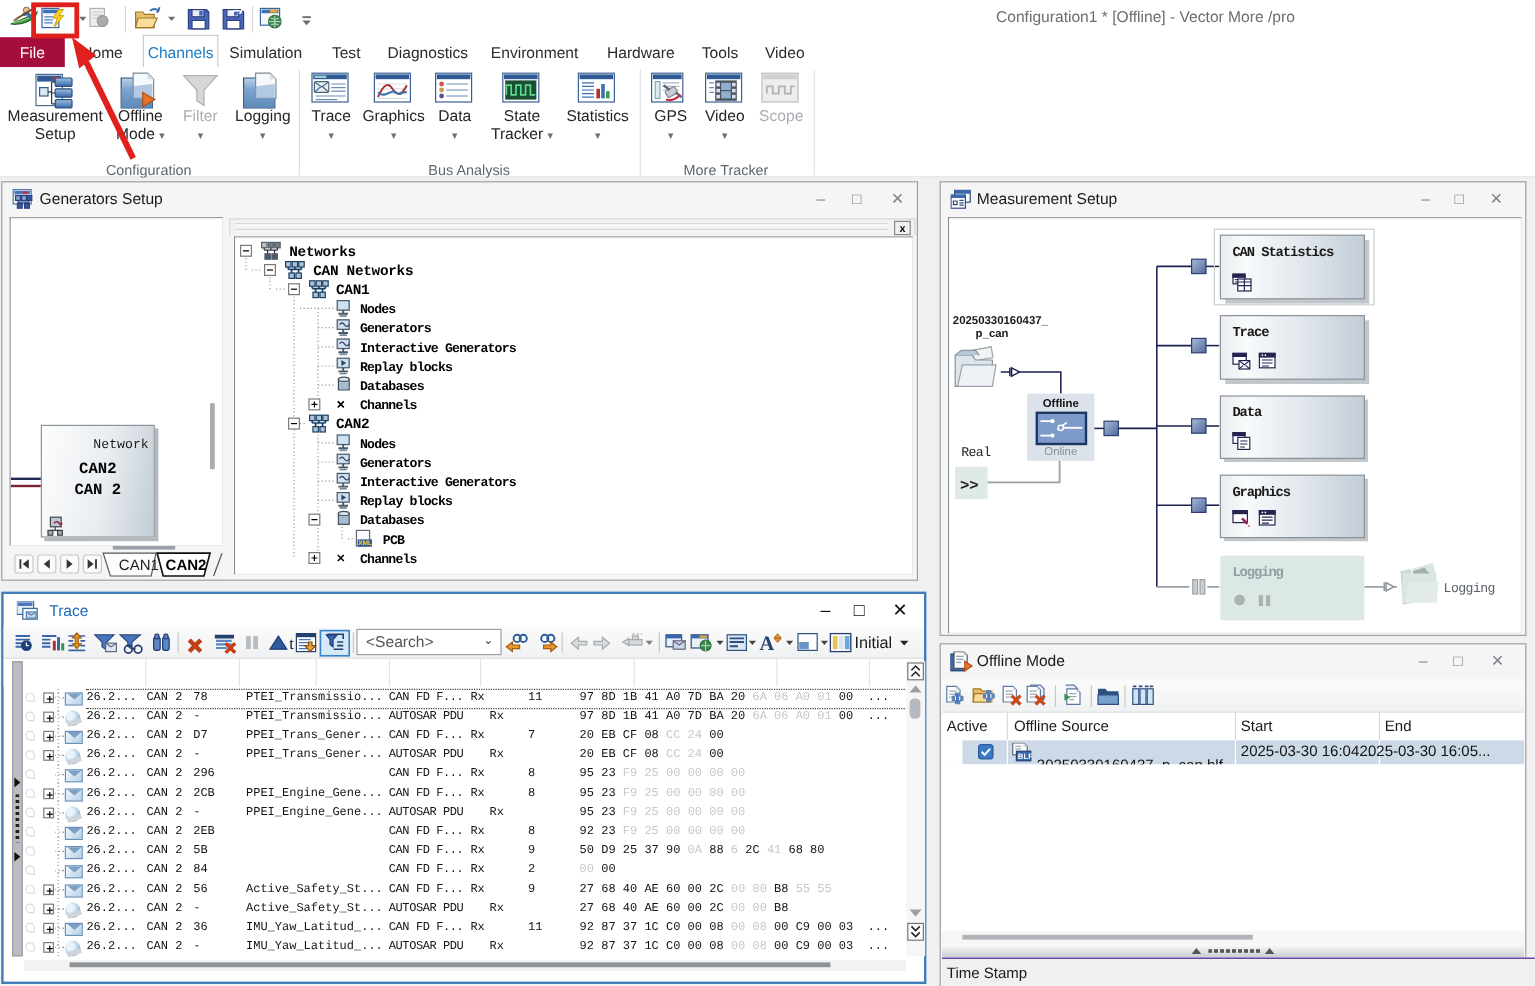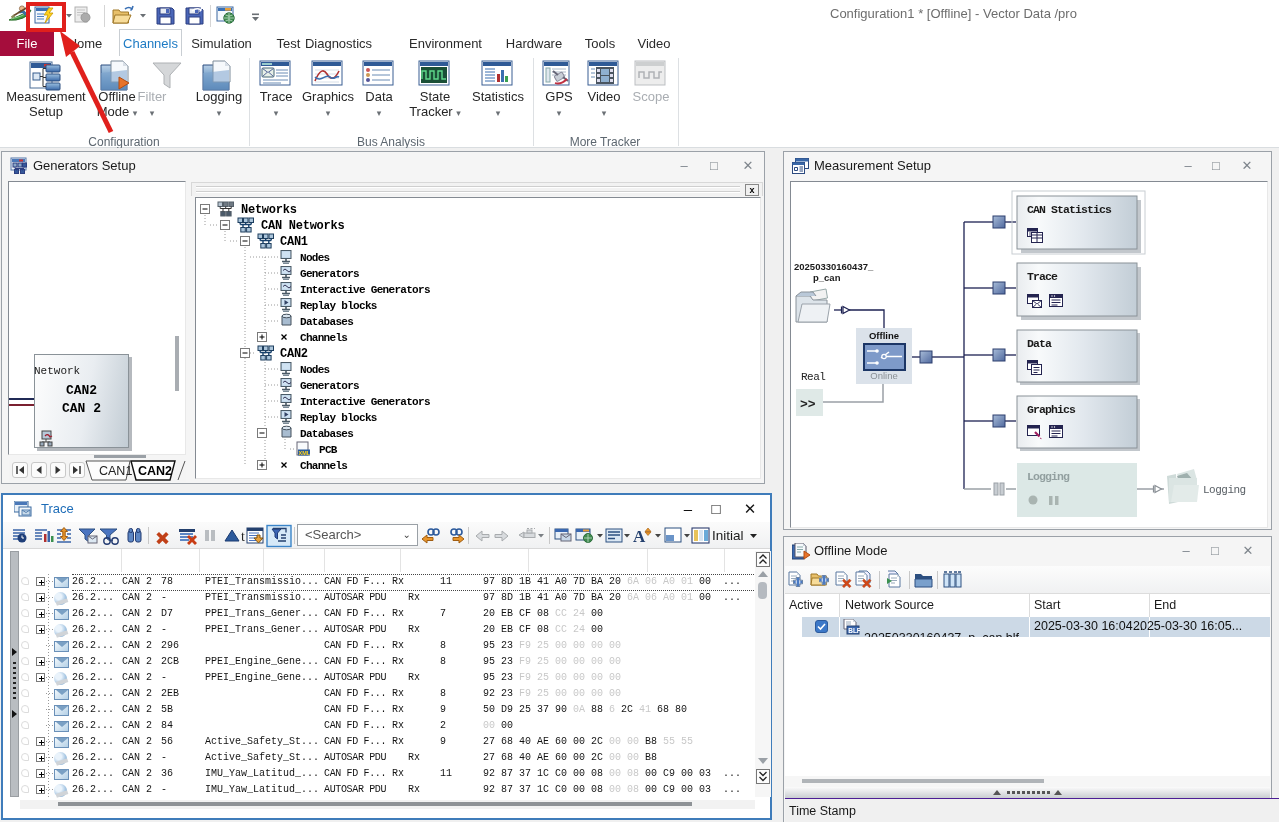--- a/index.html
+++ b/index.html
@@ -38,47 +38,47 @@
 .env{position:absolute;left:34px;top:3px;width:15px;height:11px;background:linear-gradient(135deg,#f2f8fc 0%,#b4d0e6 100%);border:1px solid #6a90b8}
 .env::before{content:"";position:absolute;left:0.5px;top:0;border-left:6px solid transparent;border-right:6px solid transparent;border-top:5px solid #7aa0c4}
 .aut{position:absolute;left:34px;top:2px;width:13px;height:13px;border-radius:50%;background:radial-gradient(circle at 35% 35%,#eaf3fb 25%,#88b2d8 75%,#5588bb 100%)}
 .aut::after{content:"";position:absolute;left:2px;top:8px;width:12px;height:4px;background:#d0d4d8;transform:rotate(-18deg)}
 </style>
 </head>
 <body>
 
 <div id="qat" class="abs" style="left:0;top:0;width:1279px;height:31px;background:#fff"></div>
 <div class="abs" style="left:640px;top:6px;width:640px;text-align:left;font-size:13px;color:#6d6d6d">
-  <span style="position:absolute;left:190px;white-space:nowrap">Configuration1 * [Offline] - Vector Data /pro</span>
+  <span style="position:absolute;left:190px;white-space:nowrap">Configuration1 * [Offline] - Vector More /pro</span>
 </div>
 
 <div id="tabrow">
   <div class="tab" id="tab-file" style="left:0;width:54px">File</div>
   <div class="tab" style="left:60px;width:50px">Home</div>
   <div class="tab" id="tab-analysis" style="left:119px;top:-2px;height:27px;line-height:27px;width:63px">Channels</div>
   <div class="tab" style="left:185px;width:73px">Simulation</div>
   <div class="tab" style="left:268px;width:41px">Test</div>
-  <div class="tab" style="left:301px;width:75px">Diagnostics</div>
+  <div class="tab" style="left:319px;width:75px">Diagnostics</div>
   <div class="tab" style="left:404px;width:83px">Environment</div>
   <div class="tab" style="left:498px;width:72px">Hardware</div>
   <div class="tab" style="left:577px;width:46px">Tools</div>
   <div class="tab" style="left:628px;width:52px">Video</div>
 </div>
 
 <div id="ribbon">
   <div class="rgsep" style="left:249px"></div>
   <div class="rgsep" style="left:533px"></div>
   <div class="rgsep" style="left:678px"></div>
   <div class="rgname" style="left:44px">Configuration</div>
   <div class="rgname" style="left:311px">Bus Analysis</div>
   <div class="rgname" style="left:525px">More Tracker</div>
 
   <div class="rlabel" style="left:-9px">Measurement<br>Setup</div>
   <div class="rlabel" style="left:62px">Offline<br>Mode <span class="darr">▾</span></div>
-  <div class="rlabel dis" style="left:97px">Filter<br><span class="darr dis">▾</span></div>
+  <div class="rlabel dis" style="left:112px">Filter<br><span class="darr dis">▾</span></div>
   <div class="rlabel" style="left:164px">Logging<br><span class="darr">▾</span></div>
   <div class="rlabel" style="left:221px">Trace<br><span class="darr">▾</span></div>
   <div class="rlabel" style="left:273px">Graphics<br><span class="darr">▾</span></div>
   <div class="rlabel" style="left:324px">Data<br><span class="darr">▾</span></div>
   <div class="rlabel" style="left:380px">State<br>Tracker <span class="darr">▾</span></div>
   <div class="rlabel" style="left:443px">Statistics<br><span class="darr">▾</span></div>
   <div class="rlabel" style="left:504px">GPS<br><span class="darr">▾</span></div>
   <div class="rlabel" style="left:549px">Video<br><span class="darr">▾</span></div>
   <div class="rlabel dis" style="left:596px">Scope</div>
   <svg class="abs" style="left:0;top:3px" width="679" height="34" viewBox="0 0 679 34">
@@ -219,21 +219,21 @@
   </svg>
   <div class="ttext" style="left:31px">Generators Setup</div>
   <div class="wbtn" style="left:669px">–</div>
   <div class="wbtn" style="left:699px">□</div>
   <div class="wbtn" style="left:733px">✕</div>
 
   <div class="sunk" style="left:6px;top:29px;width:178px;height:274px"></div>
   <div class="abs" style="left:7px;top:30px;width:176px;height:272px;background:#fff;overflow:hidden">
 
     <div class="abs" style="left:25px;top:172px;width:95px;height:94px;background:linear-gradient(100deg,#fdfdfd 0%,#e9edf1 55%,#c2ccd4 100%);border:1px solid #8a9298;box-shadow:3px 3px 0 rgba(120,128,136,0.55)"></div>
-    <div class="abs mono" style="left:25px;top:183px;width:90px;text-align:left;font-size:11px;color:#1a1a1a">Network</div>
+    <div class="abs mono" style="left:25px;top:183px;width:90px;text-align:right;font-size:11px;color:#1a1a1a">Network</div>
     <div class="abs mono" style="left:25px;top:201px;width:95px;text-align:center;font-size:13px;font-weight:bold;color:#000">CAN2</div>
     <div class="abs mono" style="left:25px;top:219px;width:95px;text-align:center;font-size:13px;font-weight:bold;color:#000">CAN&nbsp;2</div>
     <svg class="abs" style="left:30px;top:248px" width="20" height="20" viewBox="0 0 20 20">
       <rect x="3" y="1" width="9" height="8" fill="#b8c8d8" stroke="#444"></rect>
       <path d="M7 9 v3 M3 12 h8" stroke="#444" fill="none"></path>
       <rect x="1" y="12" width="4" height="4" fill="#9ab" stroke="#444"></rect>
         <rect x="9" y="12" width="4" height="4" fill="#9ab" stroke="#444"></rect>
       <path d="M6 6 q 3 -3 5 1 l2 -1" stroke="#a02030" stroke-width="1.3" fill="none"></path>
     </svg>
 
@@ -858,21 +858,21 @@
         <rect x="0" y="2" width="5" height="13" fill="#cfe4f7" stroke="#2c5080"></rect>
         <rect x="6" y="2" width="5" height="13" fill="#cfe4f7" stroke="#2c5080"></rect>
         <rect x="12" y="2" width="5" height="13" fill="#cfe4f7" stroke="#2c5080"></rect>
         <path d="M0 0 h3 M5 0 h3 M10 0 h3 M14 0 h3" stroke="#2c5080" stroke-width="1.6"></path>
       </g>
     </svg>
   </div>
 
   <div class="abs" style="left:1px;top:57px;width:485px;height:23px;background:#fff;font-size:12.5px;color:#1a1a1a">
     <span class="abs" style="left:4px;top:4px">Active</span>
-    <span class="abs" style="left:60px;top:4px">Network Source</span>
+    <span class="abs" style="left:60px;top:4px">Offline Source</span>
     <span class="abs" style="left:249px;top:4px">Start</span>
     <span class="abs" style="left:369px;top:4px">End</span>
     <div class="abs" style="left:54px;top:0;width:1px;height:23px;background:#dcdcdc"></div>
     <div class="abs" style="left:244px;top:0;width:1px;height:23px;background:#dcdcdc"></div>
     <div class="abs" style="left:364px;top:0;width:1px;height:23px;background:#dcdcdc"></div>
   </div>
 
   <div class="abs" style="left:1px;top:80px;width:485px;height:20px;font-size:12.5px;color:#111;background:#fff">
     <div class="abs" style="left:17px;top:0;width:37px;height:20px;background:#ccd9e6"></div>
     <div class="abs" style="left:55px;top:0;width:189px;height:20px;background:#ccd9e6"></div>

